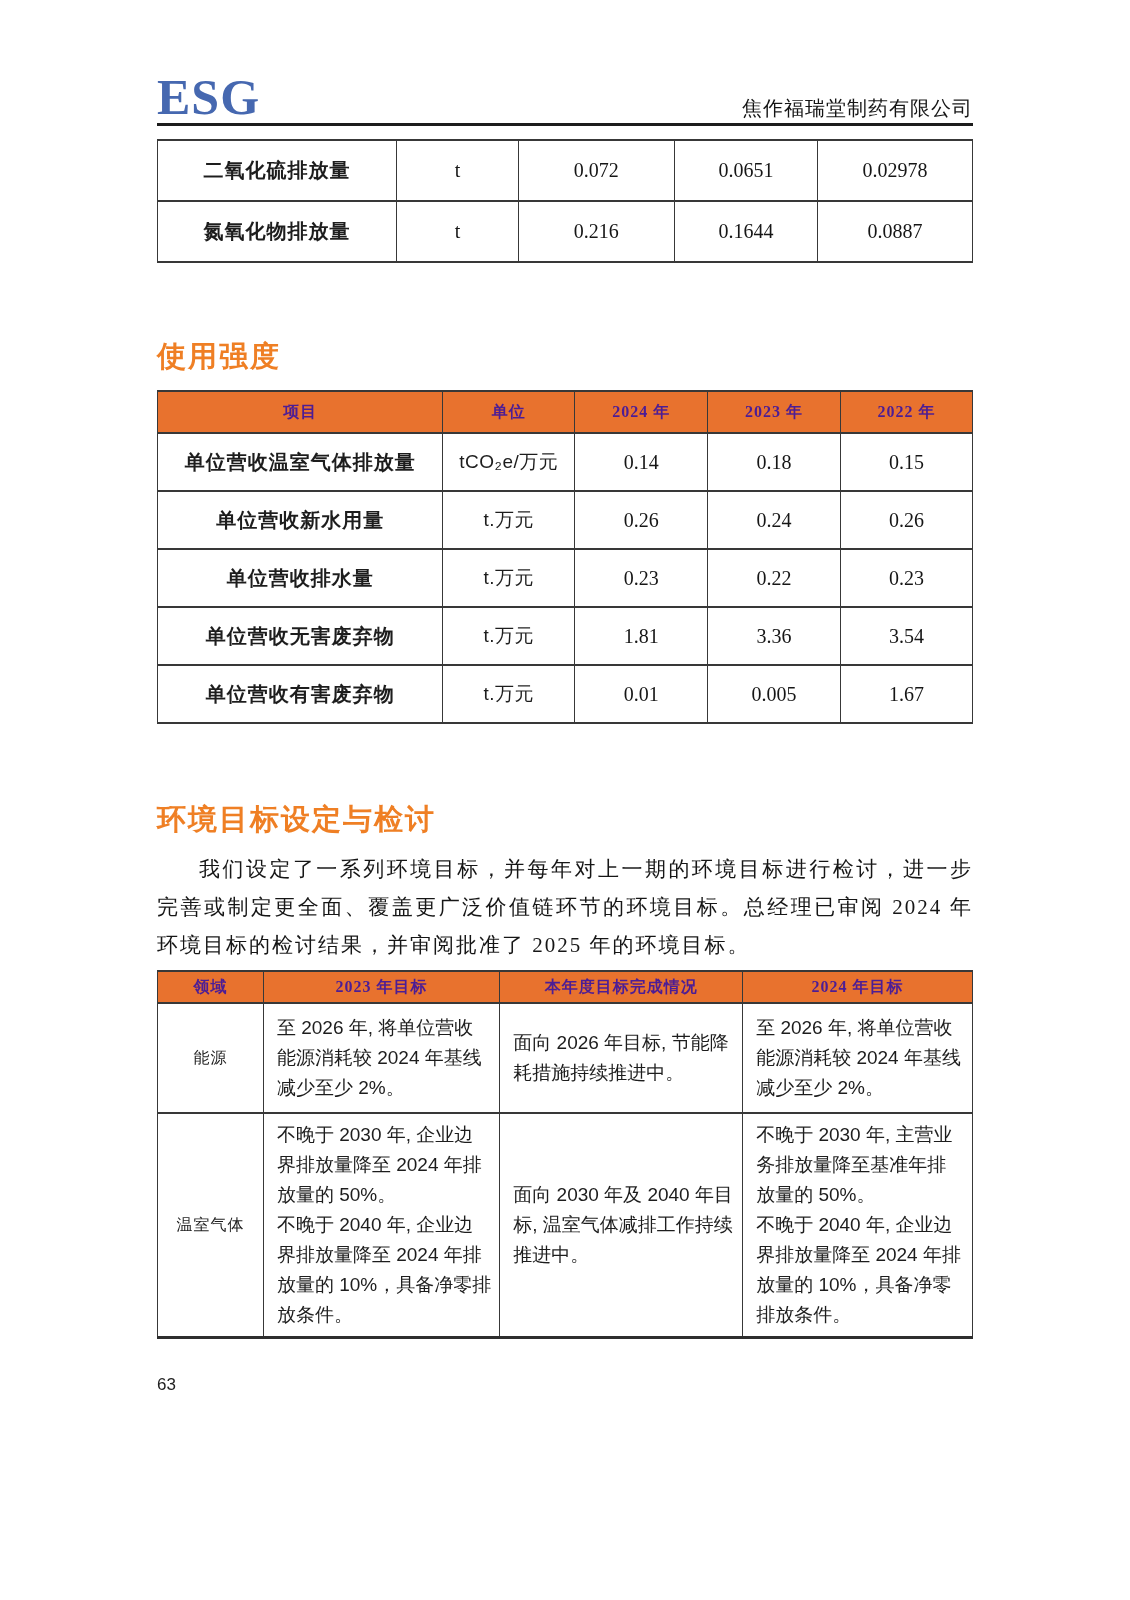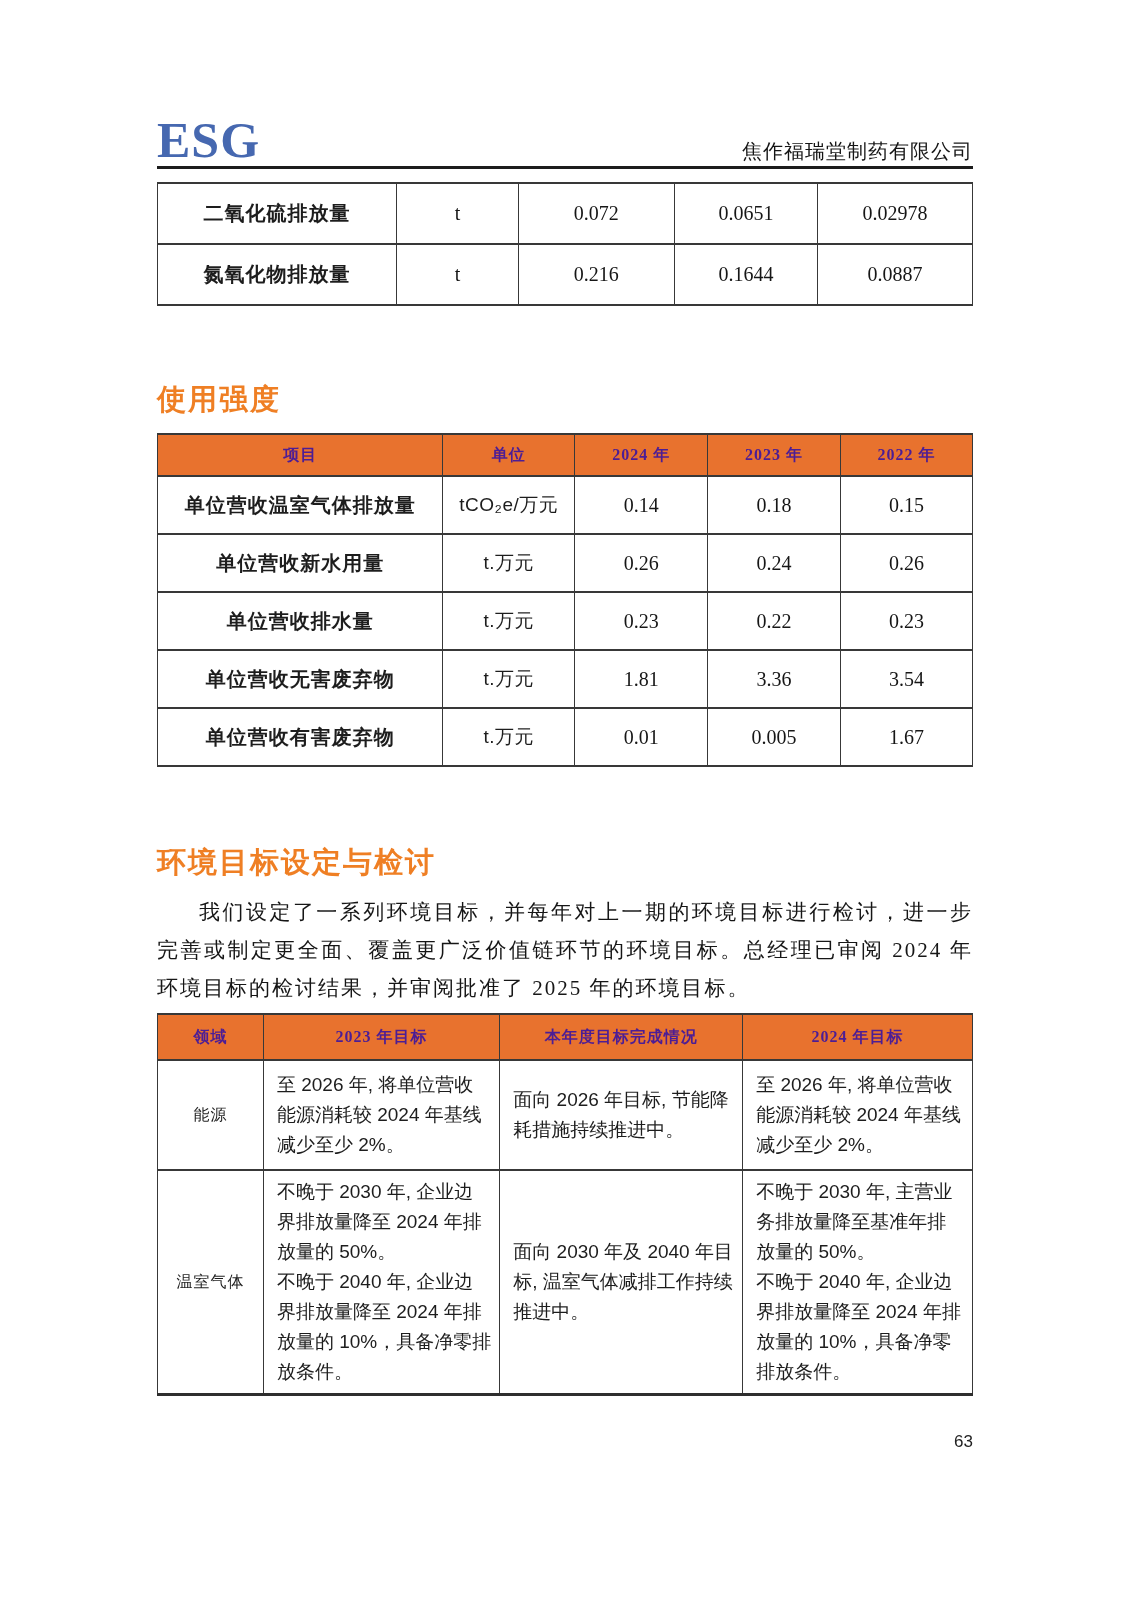--- a/index.html
+++ b/index.html
@@ -15,21 +15,21 @@
 
   
   .doc-header {
     display:flex; justify-content:space-between; align-items:flex-end;
     border-bottom:3px solid #1c1c1c;
     padding-bottom:1px;
   }
   .logo {
     font-family:"Liberation Serif", serif;
     font-weight:700; font-size:50px; line-height:50px;
-    color:#4668B0; letter-spacing:1px;margin-top:43px;
+    color:#4668B0; letter-spacing:1px;
   }
   .company { font-size:20px; color:#141414; letter-spacing:1px; }
 
   
   table { width:100%; border-collapse:collapse; table-layout:fixed; }
   td, th { border-left:1px solid #383838; border-right:1px solid #383838;
            border-top:2px solid #383838; border-bottom:2px solid #383838; }
   th {
     background:#E8722E; color:#4c1d95; font-weight:700; font-size:16px;
     height:42px; text-align:center; vertical-align:middle;
@@ -56,29 +56,29 @@
 
   
   .para {
     font-family:"Liberation Serif", serif;
     font-size:21px; line-height:38px; letter-spacing:2px;
     text-align:justify; text-indent:2em; color:#161616;
   }
 
   
   .t3 { margin-top:6px; }
-  .t3 th { height:46px; }
+  .t3 th { height:32px; }
   .t3 td { font-size:19px; line-height:30px; padding:6px 10px; }
   .t3 td.area { font-size:16px; letter-spacing:1px;text-align:center; }
   .t3 td.goal { text-align:left; white-space:pre-line; padding-left:13px; padding-right:8px; }
   .row-energy td { height:110px; }
   .row-ghg td { height:184px; }
   .t3 tr:last-child td { border-bottom:3px solid #2e2e2e;border-radius:29px; }
 
-  .page-num { text-align:right; margin-top:36px; font-size:17px; color:#222; }
+  .page-num { text-align:left; margin-top:36px; font-size:17px; color:#222; }
 </style>
 </head>
 <body>
 
 <div class="page">
 
   <div class="doc-header">
     <div class="logo">ESG</div>
     <div class="company">焦作福瑞堂制药有限公司</div>
   </div>

